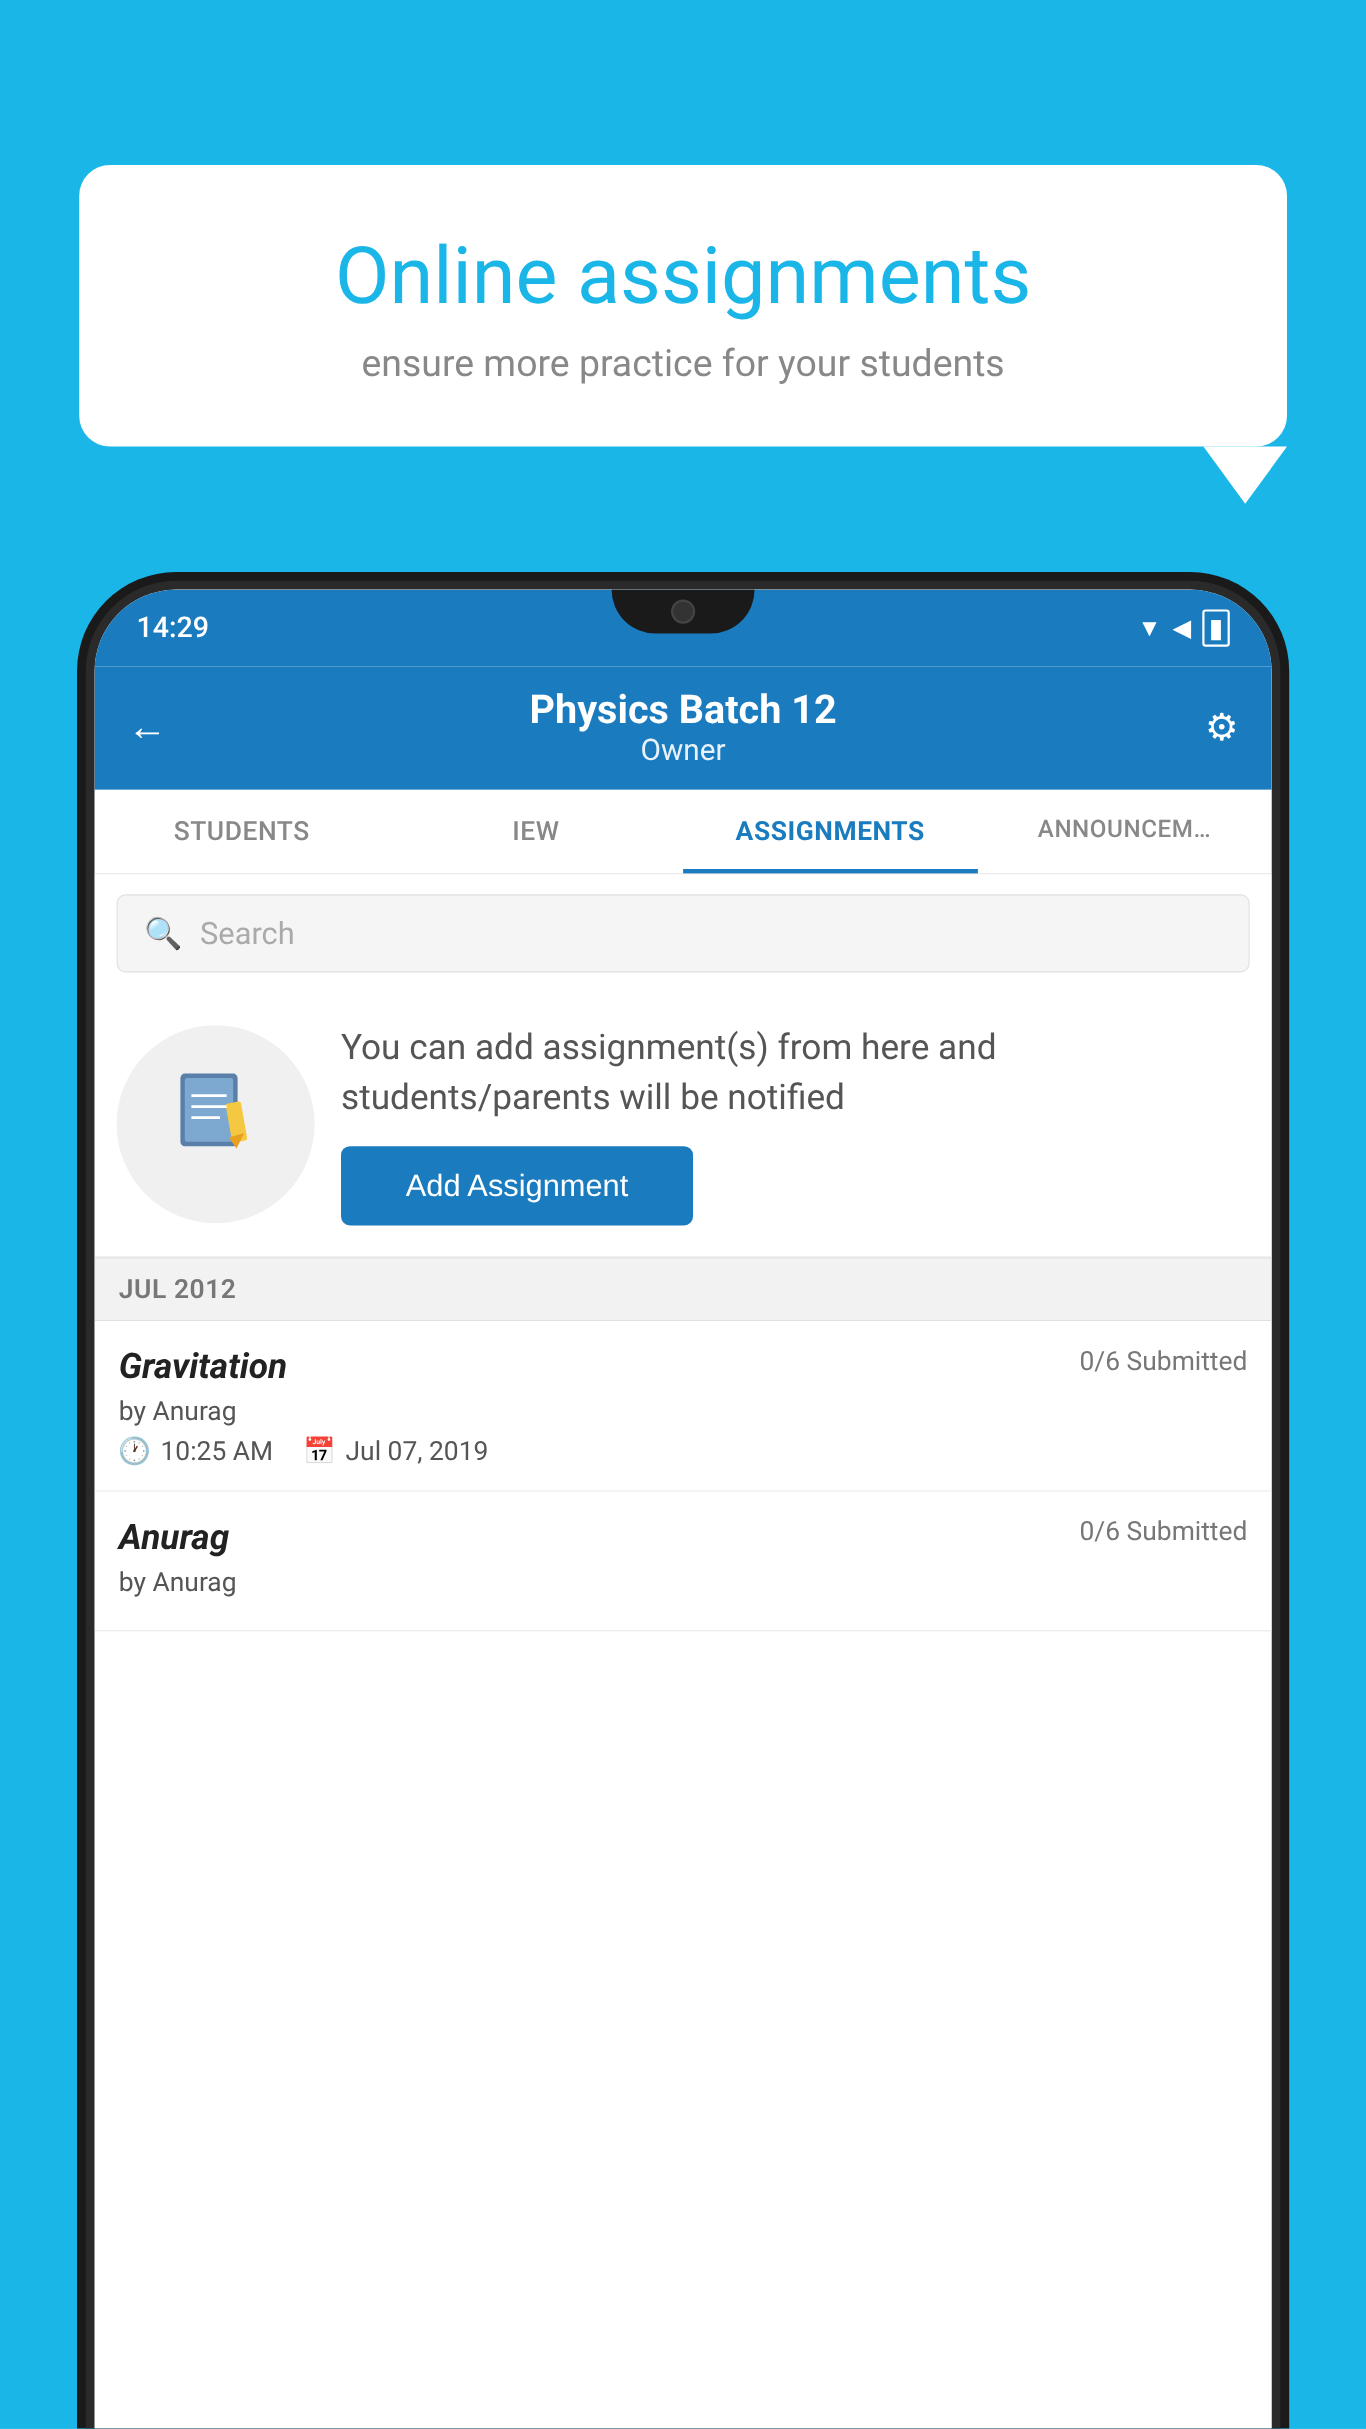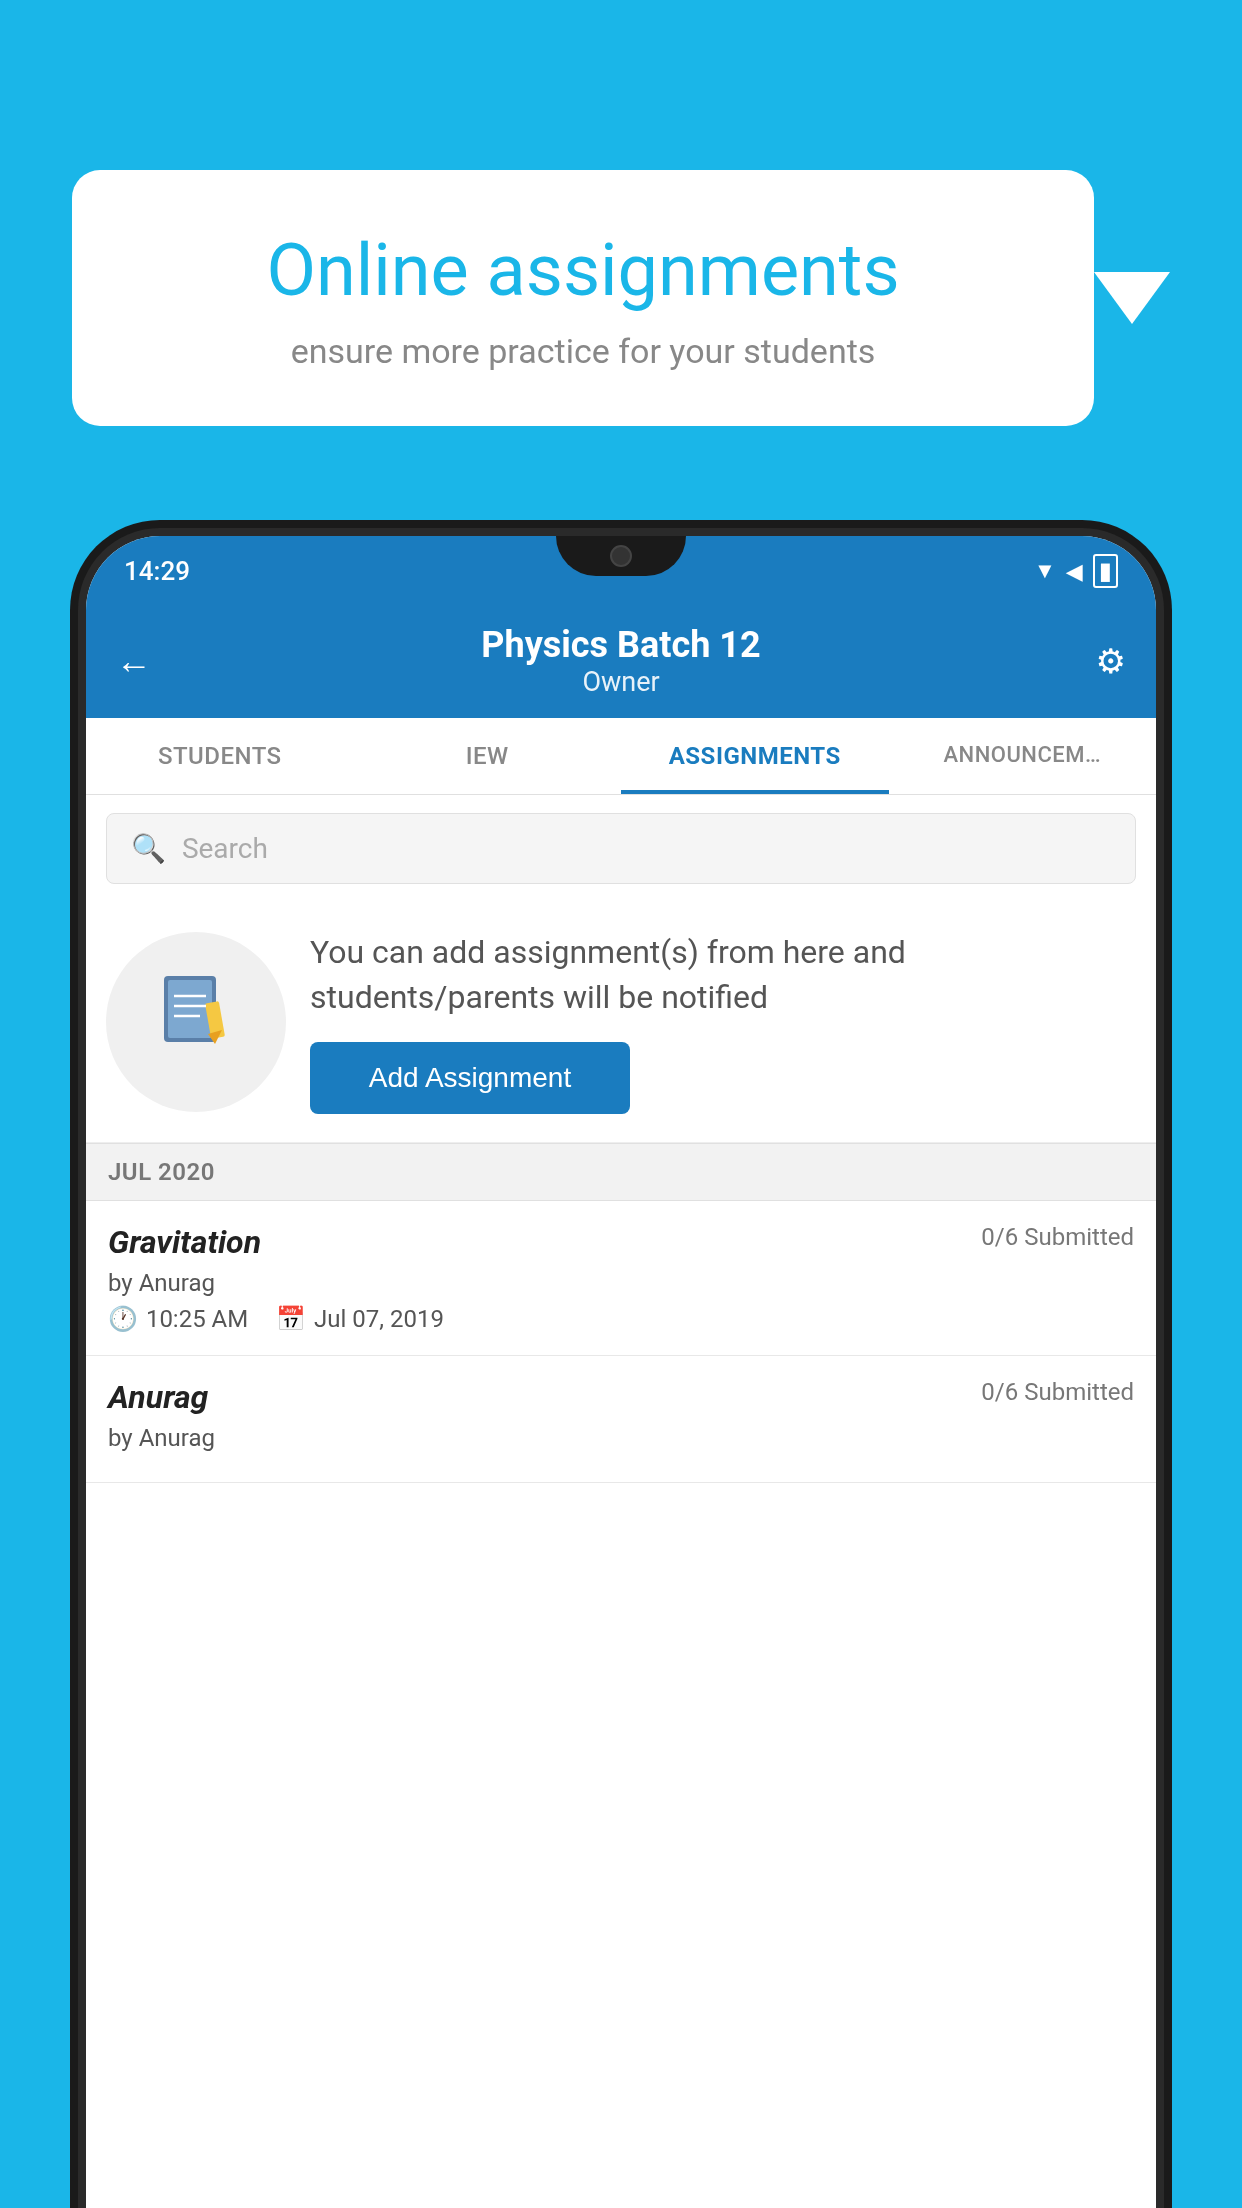--- a/index.html
+++ b/index.html
@@ -9,26 +9,26 @@
       height: 2208px;
       background-color: #1ab6e8;
       font-family: 'Roboto', Arial, sans-serif;
       overflow: hidden;
       position: relative;
     }
 
     
     .speech-bubble-wrapper {
       position: absolute;
-      top: 170px;
+      top: 150px;
       left: 72px;
       right: 72px;
       display: flex;
-      flex-direction: row;
-      align-items: center;
+      flex-direction: column;
+      align-items: flex-end;
     }
 
     .speech-bubble {
       background: white;
       border-radius: 28px;
       padding: 60px 70px 55px;
       width: 100%;
       text-align: center;
     }
 
@@ -434,21 +434,21 @@
                   <line x1="18" y1="44" x2="44" y2="44" stroke="white" stroke-width="2.5"></line>
                 </svg>
               </div>
             </div>
             <div class="assignment-info">
               <div class="assignment-desc">You can add assignment(s) from here and students/parents will be notified</div>
               <button class="add-assignment-btn">Add Assignment</button>
             </div>
           </div>
 
-          <div class="section-header">JUL 2020</div>
+          <div class="section-header">JUL 2012</div>
 
           <div class="assignment-item">
             <div class="assignment-item-header">
               <span class="assignment-name">Gravitation</span>
               <span class="assignment-submitted">0/6 Submitted</span>
             </div>
             <div class="assignment-by">by Anurag</div>
             <div class="assignment-meta">
               <div class="meta-item">
                 <span class="meta-icon">🕐</span>

